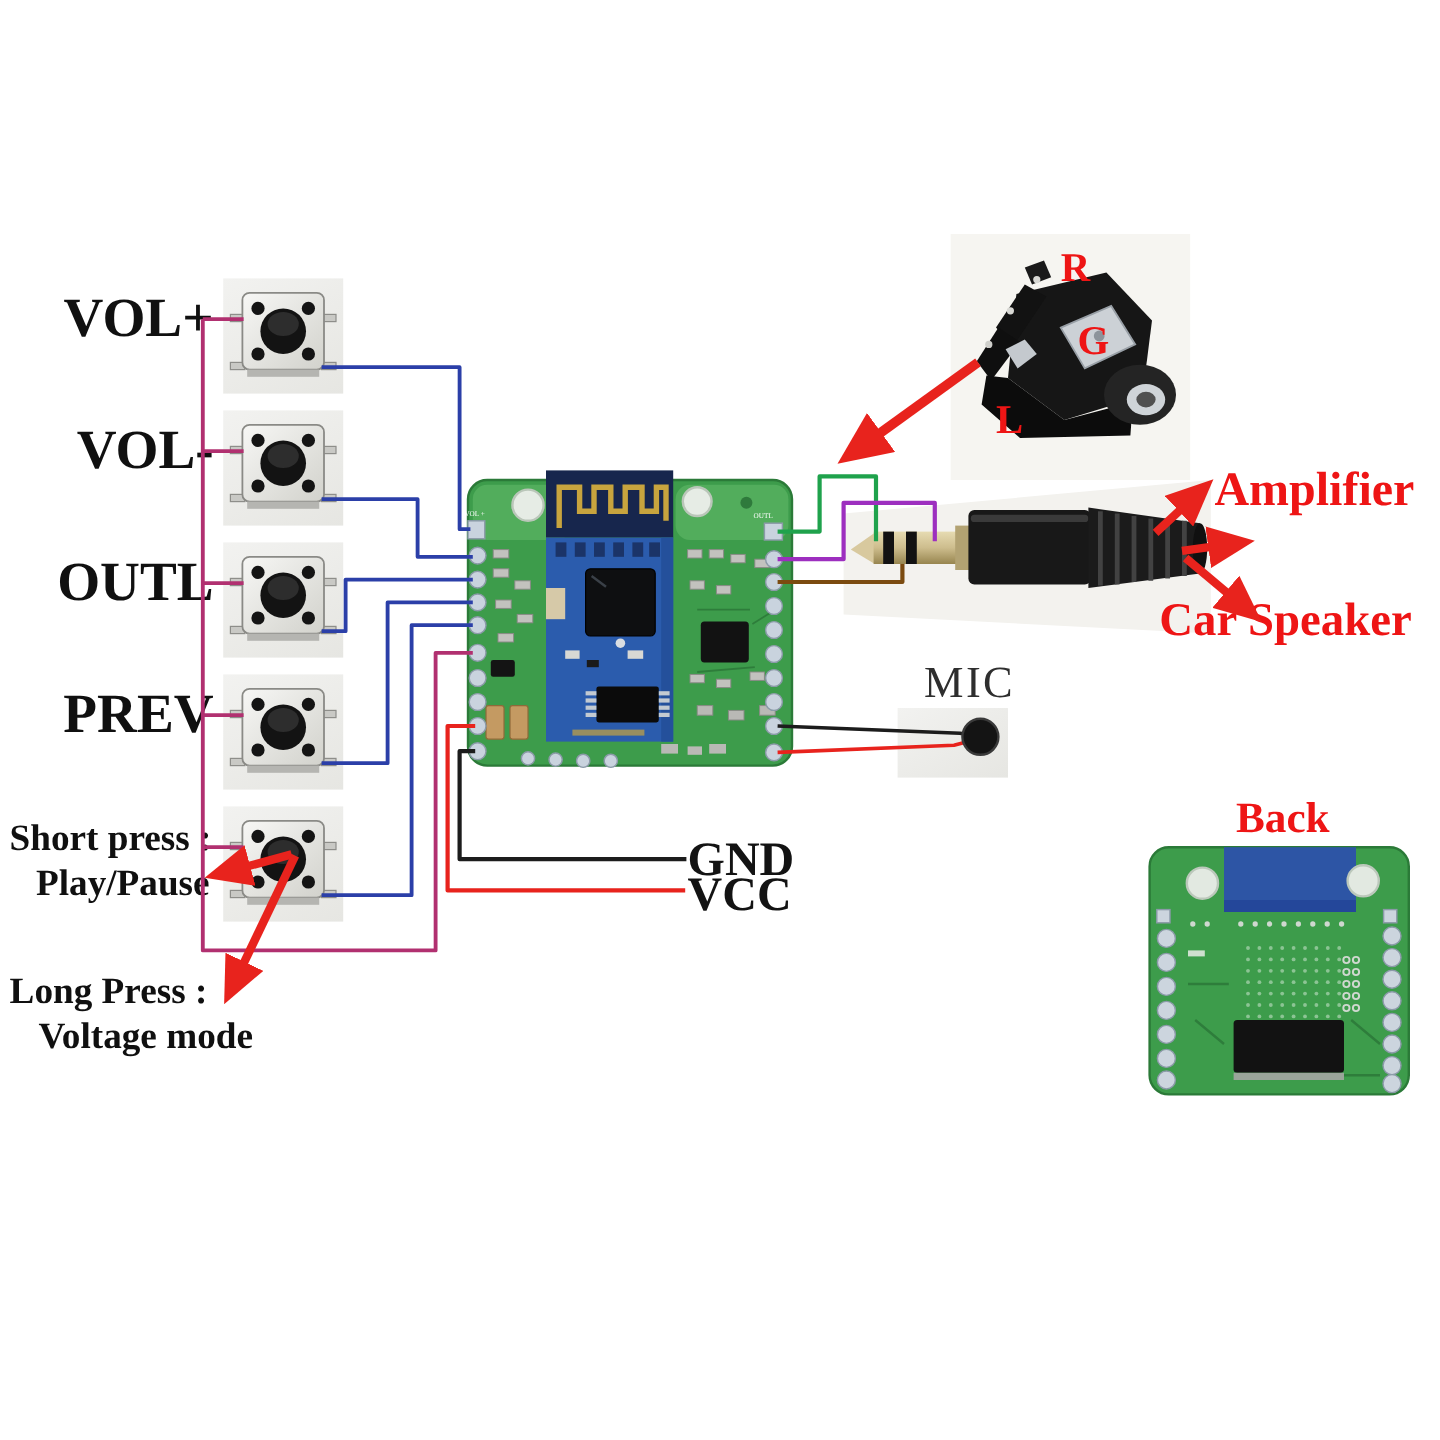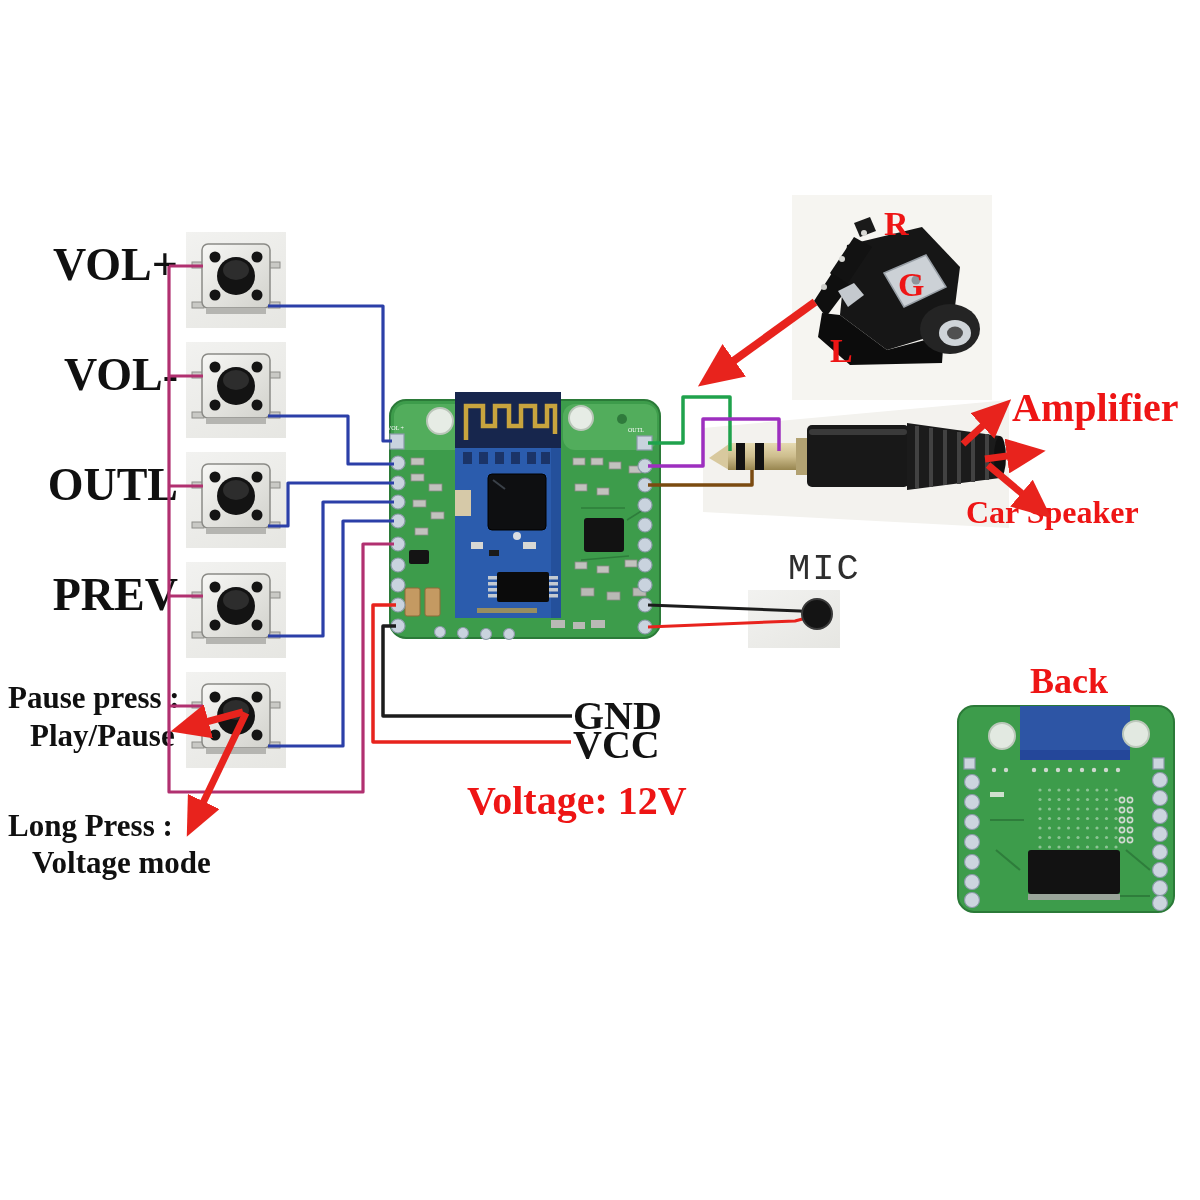--- a/index.html
+++ b/index.html
@@ -5,22 +5,22 @@
   html,body{margin:0;padding:0;background:#fff;}
   #canvas{position:relative;width:1200px;height:1200px;background:#fff;overflow:hidden;
           font-family:"Liberation Serif","DejaVu Serif",serif;}
   .abs{position:absolute;}
   .photo-patch{background:linear-gradient(150deg,#f2f2f0,#e6e6e2);}
   .btn-label{width:172px;height:60px;line-height:58px;text-align:right;padding-right:16px;
              font-weight:bold;font-size:46px;color:#101010;letter-spacing:0px;}
   .note{font-weight:bold;color:#101010;font-size:31px;line-height:1.05;white-space:nowrap;}
   .big-serif{font-weight:bold;color:#131313;font-size:40px;line-height:0.95;white-space:nowrap;}
   .red-label{font-weight:bold;color:var(--label-red,#ee1515);white-space:nowrap;}
-  .mic-label{font-family:Liberation Mono, monospace;color:#2e2e2e;
-             font-size:37px;letter-spacing:2px;white-space:nowrap;margin-left:18px;}
+  .mic-label{font-family:Liberation Serif, serif;color:#2e2e2e;
+             font-size:37px;letter-spacing:2px;white-space:nowrap;}
   svg{display:block;}
   .w-blue{stroke:var(--wire-blue,#2b3fa8);}
   .w-mag{stroke:var(--wire-magenta,#b13070);}
   .w-green{stroke:var(--wire-green,#1fa24c);}
   .w-purple{stroke:var(--wire-purple,#9d2fbf);}
   .w-brown{stroke:var(--wire-brown,#7b4b10);}
   .w-red{stroke:var(--wire-red,#e8231d);}
   .w-black{stroke:var(--wire-black,#1c1c1c);}
   .wire{fill:none;stroke-linejoin:round;stroke-linecap:butt;}
 </style>
@@ -127,21 +127,21 @@
   <circle cx="29" cy="25" r="5.5" fill="#141414"></circle>
           <circle cx="71" cy="25" r="5.5" fill="#141414"></circle>
   <circle cx="29" cy="63" r="5.5" fill="#141414"></circle>
           <circle cx="71" cy="63" r="5.5" fill="#141414"></circle>
   <circle cx="50" cy="44" r="19" fill="#131313"></circle>
   <ellipse cx="50" cy="38" rx="13" ry="10" fill="#2d2d2d"></ellipse>
 </svg>
       </div>
     </div>
 
-  <div class="abs note" style="left:8px;top:682px">Pause press :</div>
+  <div class="abs note" style="left:8px;top:682px">Short press :</div>
   <div class="abs note" style="left:30px;top:720px">Play/Pause</div>
   <div class="abs note" style="left:8px;top:810px">Long Press :</div>
   <div class="abs note" style="left:32px;top:847px">Voltage mode</div>
 
   <div class="abs photo-patch" style="left:748px;top:590px;width:92px;height:58px"></div>
   <div class="abs mic-label" style="left:770px;top:548px">MIC</div>
 
   <svg class="abs" style="left:792px;top:195px" width="200" height="205" viewBox="0 0 200 205">
     <rect x="0" y="0" width="200" height="205" fill="#f6f5f1"></rect>
     <polygon points="55,50 130,32 168,72 160,135 95,155 48,120" fill="#161616"></polygon>
@@ -176,21 +176,21 @@
     <line x1="222" y1="30" x2="222" y2="92" stroke="#424242" stroke-width="4"></line>
     <line x1="236" y1="32" x2="236" y2="91" stroke="#424242" stroke-width="4"></line>
     <line x1="250" y1="34" x2="250" y2="89" stroke="#424242" stroke-width="4"></line>
     <line x1="264" y1="36" x2="264" y2="88" stroke="#424242" stroke-width="4"></line>
     <line x1="278" y1="37" x2="278" y2="86" stroke="#424242" stroke-width="4"></line>
     <line x1="292" y1="38" x2="292" y2="84" stroke="#424242" stroke-width="4"></line>
     <ellipse cx="305" cy="61" rx="6" ry="21" fill="#101010"></ellipse>
   </svg>
 
   <div class="abs red-label" style="left:1012px;top:384px;font-size:40px">Amplifier</div>
-  <div class="abs red-label" style="left:966px;top:494px;font-size:32px">Car Speaker</div>
+  <div class="abs red-label" style="left:966px;top:494px;font-size:39px">Car Speaker</div>
 
   <svg class="abs" style="left:385px;top:390px" width="280" height="260" viewBox="0 0 280 260">
     <rect x="5" y="10" width="270" height="238" rx="16" fill="#3d9c4b" stroke="#2b7a38" stroke-width="2"></rect>
     <rect x="9" y="14" width="82" height="46" rx="12" fill="#52ad5c"></rect>
     <rect x="178" y="14" width="94" height="46" rx="12" fill="#52ad5c"></rect>
     <rect x="70" y="2" width="106" height="56" fill="#17264d"></rect>
     <path d="M81,50 V16 H98 V36 H110 V16 H124 V36 H136 V16 H150 V36 H162 V16 H170 V44" stroke="#c8a43e" stroke-width="4.5" fill="none"></path>
     <circle cx="55" cy="31" r="13" fill="#e6ece5" stroke="#bac6b9" stroke-width="2"></circle>
     <circle cx="196" cy="28" r="12" fill="#e6ece5" stroke="#bac6b9" stroke-width="2"></circle>
     <circle cx="237" cy="29" r="5" fill="#2f7a3c"></circle>
@@ -444,15 +444,14 @@
     <line x1="815" y1="302" x2="707" y2="380" stroke="#e8231d" stroke-width="8" marker-end="url(#ah)"></line>
     <line x1="963" y1="444" x2="1004" y2="406" stroke="#e8231d" stroke-width="7" marker-end="url(#ah)"></line>
     <line x1="985" y1="459" x2="1036" y2="452" stroke="#e8231d" stroke-width="7" marker-end="url(#ah)"></line>
     <line x1="988" y1="465" x2="1044" y2="512" stroke="#e8231d" stroke-width="7" marker-end="url(#ah)"></line>
     <line x1="243" y1="712" x2="180" y2="729" stroke="#e8231d" stroke-width="7" marker-end="url(#ah)"></line>
     <line x1="246" y1="713" x2="191" y2="828" stroke="#e8231d" stroke-width="7" marker-end="url(#ah)"></line>
   </svg>
 
   <div class="abs big-serif" style="left:573px;top:697px">GND</div>
   <div class="abs big-serif" style="left:573px;top:726px">VCC</div>
-  <div class="abs red-label" style="left:467px;top:777px;font-size:40px">Voltage: 12V</div>
 
 </div>
 
 </body></html>

